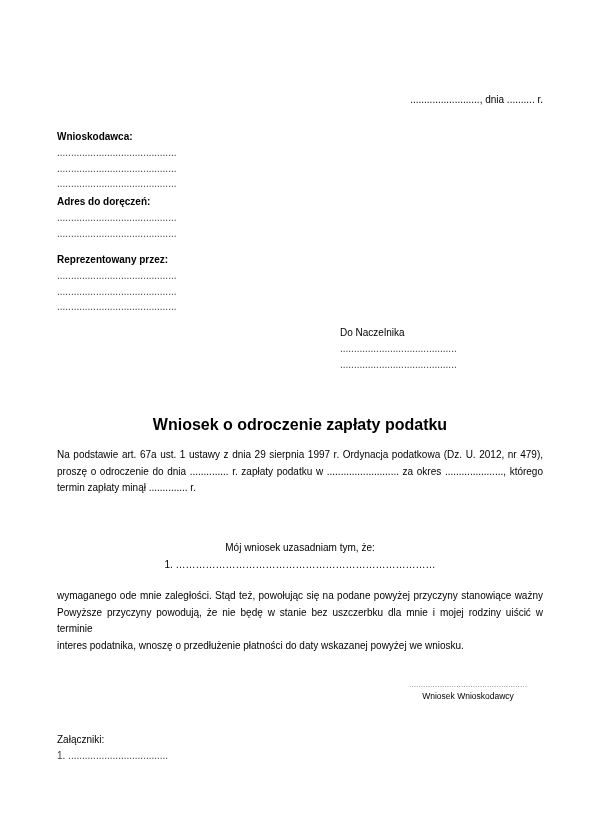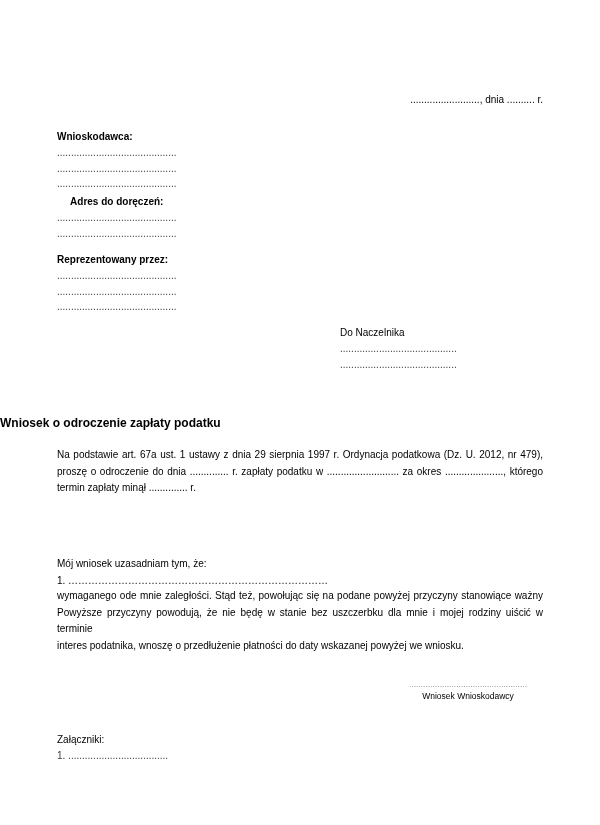--- a/index.html
+++ b/index.html
@@ -24,22 +24,23 @@
   .block-left { left: 57px; }
   .label-line { line-height: 16px; }
   .fill-line {
     line-height: 15.5px;
     color: #3d3d3d;
     white-space: nowrap;
   }
   .recipient { left: 340px; top: 281px; }
   .doc-title {
     left: 0; right: 0; top: 372px;
+    text-align: center;
     font-weight: bold;
-    font-size: 12px;
+    font-size: 16px;
   }
   .para {
     left: 57px; width: 486px;
     line-height: 16.5px;
   }
   .just { text-align: justify; text-align-last: justify; }
   .heading-center {
     left: 0; right: 0;
     text-align: center;
     font-weight: bold;
@@ -67,21 +68,21 @@
 
   <div class="abs date-line">........................., dnia .......... r.</div>
 
   <div class="abs block-left" style="top: 85px;">
     <div class="label-line bold">Wnioskodawca:</div>
     <div class="fill-line">...........................................</div>
     <div class="fill-line">...........................................</div>
     <div class="fill-line">...........................................</div>
   </div>
 
-  <div class="abs block-left" style="top: 150px; text-align: center;">
+  <div class="abs block-left" style="top: 150px;">
     <div class="label-line bold">Adres do doręczeń:</div>
     <div class="fill-line">...........................................</div>
     <div class="fill-line">...........................................</div>
   </div>
 
   <div class="abs block-left" style="top: 208px;">
     <div class="label-line bold">Reprezentowany przez:</div>
     <div class="fill-line">...........................................</div>
     <div class="fill-line">...........................................</div>
     <div class="fill-line">...........................................</div>
@@ -95,21 +96,21 @@
 
   <div class="abs doc-title">Wniosek o odroczenie zapłaty podatku</div>
 
   <div class="abs para" style="top: 403px;">
     <div class="just">Na podstawie art. 67a ust. 1 ustawy z dnia 29 sierpnia 1997 r. Ordynacja podatkowa (Dz. U. 2012, nr 479),</div>
     <div class="just">proszę o odroczenie do dnia .............. r. zapłaty podatku w .......................... za okres ....................., którego</div>
     <div>termin zapłaty minął .............. r.</div>
   </div>
 
 
-  <div class="abs para" style="top: 512px;">
+  <div class="abs para" style="top: 496px; text-align: center;">
     <div>Mój wniosek uzasadniam tym, że:</div>
     <div class="item-line">1. ……………………………………………………………………</div>
   </div>
 
   <div class="abs para" style="top: 544px;">
     <div class="just">wymaganego ode mnie zaległości. Stąd też, powołując się na podane powyżej przyczyny stanowiące ważny</div>
     <div class="just">Powyższe przyczyny powodują, że nie będę w stanie bez uszczerbku dla mnie i mojej rodziny uiścić w terminie</div>
     <div>interes podatnika, wnoszę o przedłużenie płatności do daty wskazanej powyżej we wniosku.</div>
   </div>
 

